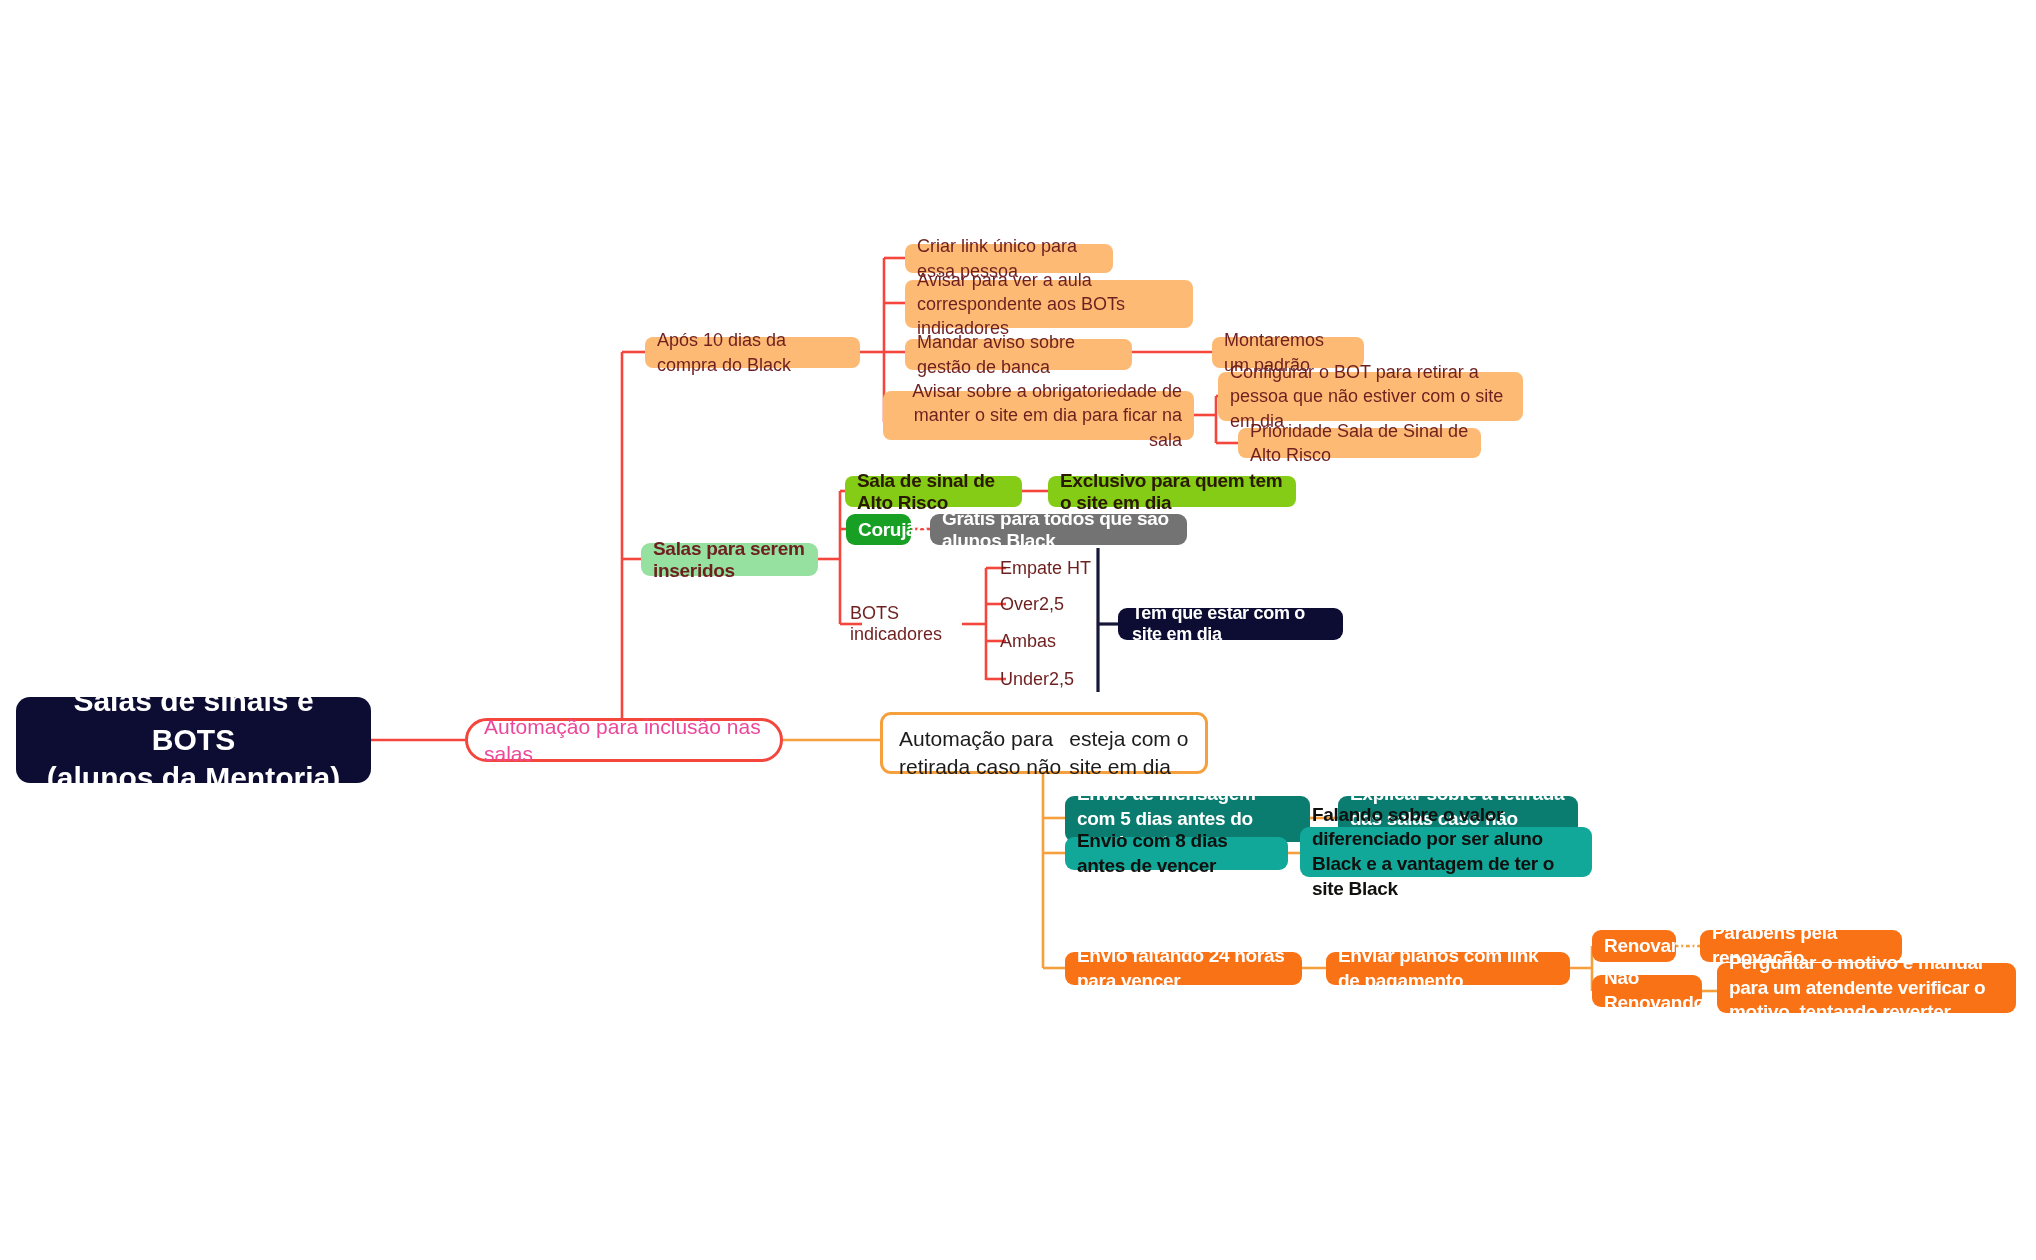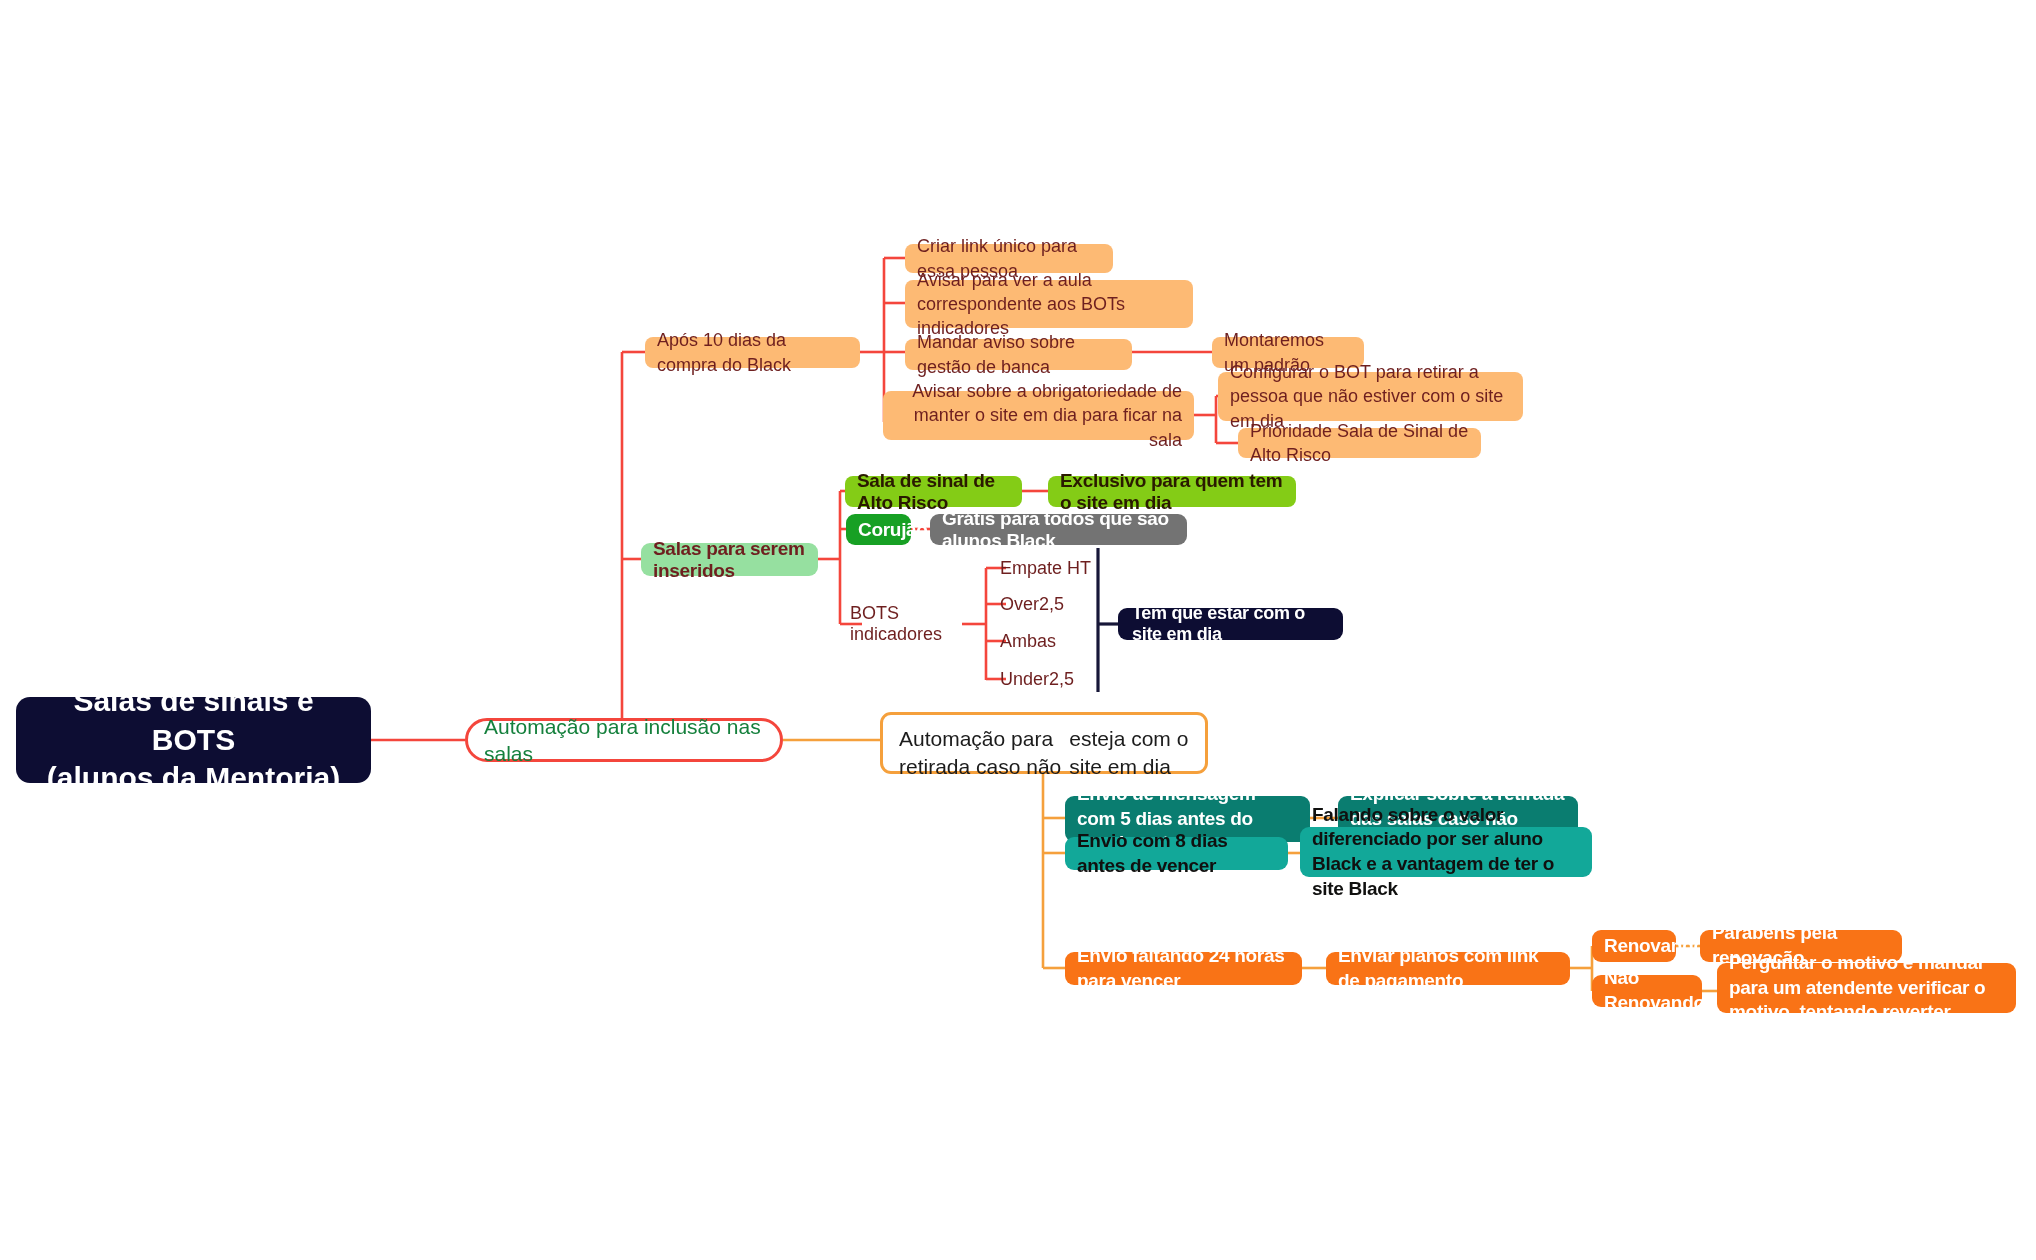--- a/index.html
+++ b/index.html
@@ -10,21 +10,21 @@
   .node{position:absolute;box-sizing:border-box;display:flex;align-items:center;
         border-radius:9px;}
   .node span{display:block;}
 
   
   .root{background:#0d0d33;color:#ffffff;border-radius:14px;
         font-weight:bold;font-size:30px;line-height:1.28;text-align:center;
         justify-content:center;padding:14px 18px;}
 
   
-  .outline-red{background:#ffffff;border:3px solid #f4463c;color:#15803d;
+  .outline-red{background:#ffffff;border:3px solid #f4463c;color:#ec4899;
         font-size:21px;padding:10px 16px;border-radius:22px;line-height:1.3;align-items:center;}
   .outline-orange{background:#ffffff;border:3px solid #f5a03c;color:#1c1c1c;
         font-size:21px;padding:10px 16px;border-radius:11px;line-height:1.32;}
 
   
   .grey{background:#fdba74;color:#6e1f1f;font-size:18px;padding:7px 12px;
         line-height:1.34;border-radius:8px;}
 
   
   .green-light{background:#96e0a0;color:#6e1f1f;font-size:19px;font-weight:bold;

